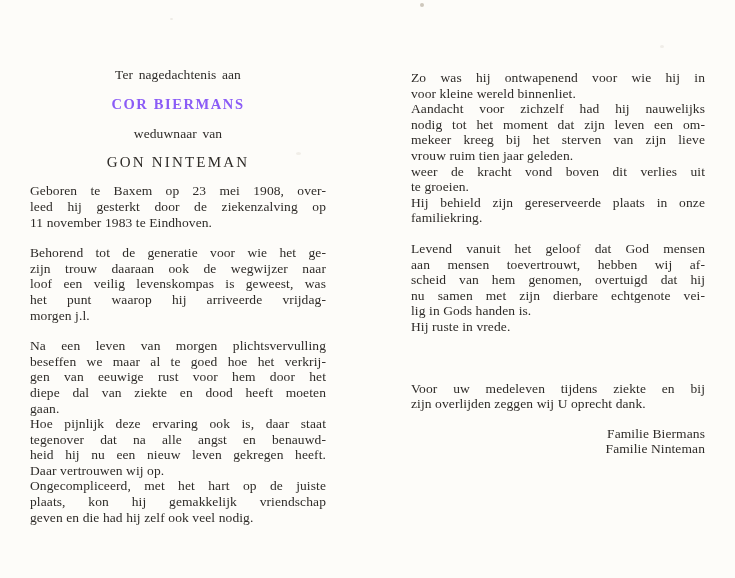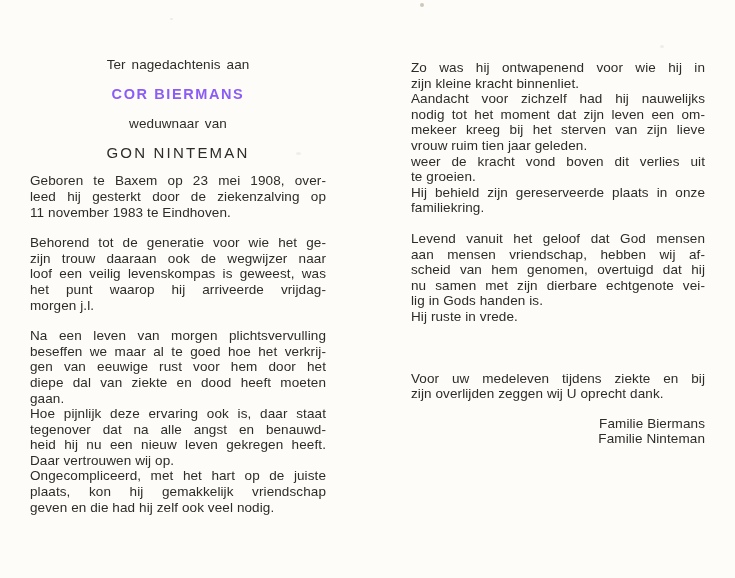--- a/index.html
+++ b/index.html
@@ -23,24 +23,25 @@
     background: #a89c8a;
     opacity: 0.55;
   }
   .speck.s1 { left: 420px; top: 3px; width: 4px; height: 4px; }
   .speck.s2 { left: 170px; top: 18px; width: 3px; height: 2px; opacity: 0.18; }
   .speck.s3 { left: 660px; top: 45px; width: 4px; height: 3px; opacity: 0.15; }
   .speck.s4 { left: 296px; top: 152px; width: 5px; height: 3px; opacity: 0.14; }
 
   .col {
     position: absolute;
-    top: 57px;
+    top: 67px;
     font-size: 13.5px;
     line-height: 15.6px;
     letter-spacing: 0.1px;
+    font-family: Liberation Serif, serif;
   }
   .col-left  { left: 30px;  width: 296px; }
   .col-right { left: 411px; width: 294px; }
 
   .card-header { text-align: center; }
   .dedication {
     font-size: 13.5px;
     margin-bottom: 14px;
     word-spacing: 2px;
   }
@@ -129,39 +130,39 @@
           <div class="line">plaats, kon hij gemakkelijk vriendschap</div>
           <div class="line last">geven en die had hij zelf ook veel nodig.</div>
         </div>
       </div>
   </div>
 
   <div class="col col-right">
     <div class="body-text">
         <div class="para">
           <div class="line">Zo was hij ontwapenend voor wie hij in</div>
-          <div class="line last">zijn kleine kracht binnenliet.</div>
+          <div class="line last">voor kleine wereld binnenliet.</div>
         </div>
         <div class="para">
           <div class="line">Aandacht voor zichzelf had hij nauwelijks</div>
           <div class="line">nodig tot het moment dat zijn leven een om-</div>
           <div class="line">mekeer kreeg bij het sterven van zijn lieve</div>
           <div class="line last">vrouw ruim tien jaar geleden.</div>
         </div>
         <div class="para">
           <div class="line">weer de kracht vond boven dit verlies uit</div>
           <div class="line last">te groeien.</div>
         </div>
         <div class="para">
           <div class="line">Hij behield zijn gereserveerde plaats in onze</div>
           <div class="line last">familiekring.</div>
         </div>
         <div class="para gap-small">
           <div class="line">Levend vanuit het geloof dat God mensen</div>
-          <div class="line">aan mensen vriendschap, hebben wij af-</div>
+          <div class="line">aan mensen toevertrouwt, hebben wij af-</div>
           <div class="line">scheid van hem genomen, overtuigd dat hij</div>
           <div class="line">nu samen met zijn dierbare echtgenote vei-</div>
           <div class="line last">lig in Gods handen is.</div>
         </div>
         <div class="para">
           <div class="line last">Hij ruste in vrede.</div>
         </div>
         <div class="para gap-large">
           <div class="line">Voor uw medeleven tijdens ziekte en bij</div>
           <div class="line last">zijn overlijden zeggen wij U oprecht dank.</div>

